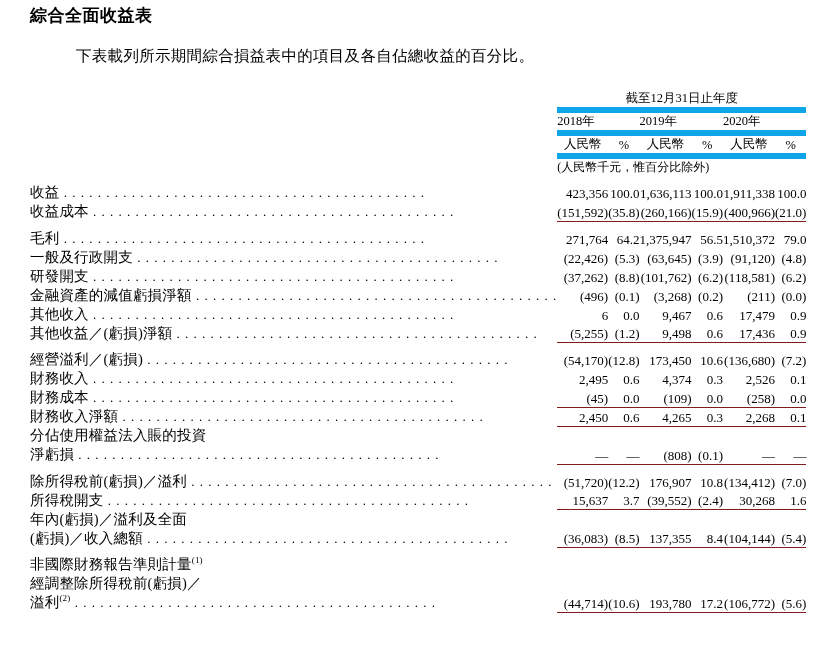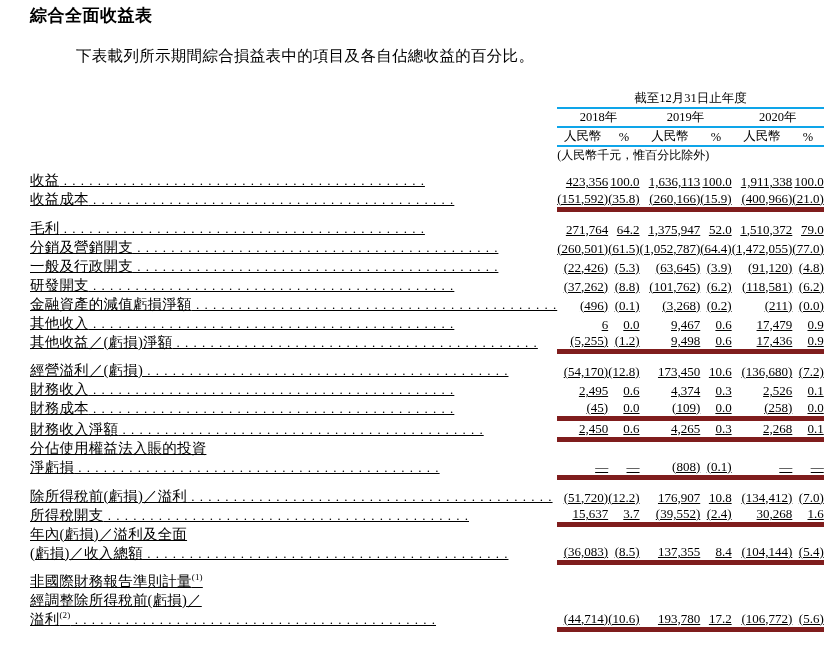--- a/index.html
+++ b/index.html
@@ -52,24 +52,24 @@
   .c-num   { width: 88px; }
   .c-pct   { width: 78px; }
 
   .num, .pct {
     text-align: right;
     padding-right: 6px;
     font-family: "Liberation Serif", "DejaVu Serif", serif;
     white-space: nowrap;
   }
   .bold { font-weight: bold; margin-left: 32px; }
-  .row-h { height: 19px; text-decoration: underline; }
+  .row-h { height: 19px; }
 
   .hdr-year-group {
-    text-align: center;
+    text-align: left;
     font-size: 12.5px;
     padding-bottom: 3px;
   }
   .hdr-top {
     text-align: center;
     font-size: 12.5px;
     padding-bottom: 4px;
   }
 
   .label {
@@ -86,22 +86,22 @@
   .sub {
     font-size: 9px;
     vertical-align: super;
   }
   .unitnote {
     text-align: left;
     font-size: 12px;
     padding-top: 2px;
     padding-bottom: 3px;
   }
-  .ul-line { border-bottom: 2px solid #0ea5e9; margin-left: 35px; }
-  .num-ul { border-bottom: 5px solid #7f1d1d; }
+  .ul-line { border-bottom: 6px solid #0ea5e9; margin-left: 35px; }
+  .num-ul { border-bottom: 1px solid #7f1d1d; }
   .indent2 { padding-left: 22px; }
 </style>
 </head>
 <body>
 
 <div class="page">
 
   <div class="doc-title">綜合全面收益表</div>
 
   <div class="intro">下表載列所示期間綜合損益表中的項目及各自佔總收益的百分比。</div>
@@ -170,32 +170,23 @@
           <td class="pct num-ul">(21.0)</td>
         </tr>
         <tr class="spacer-row">
           <td colspan="7"></td>
         </tr>
         <tr class="row-h">
           <td class="label bold"><span>毛利</span><span class="dots"> . . . . . . . . . . . . . . . . . . . . . . . . . . . . . . . . . . . . . . . . . . .</span></td>
           <td class="num bold">271,764</td>
           <td class="pct bold">64.2</td>
           <td class="num bold">1,375,947</td>
-          <td class="pct bold">52.0</td>
+          <td class="pct bold">56.5</td>
           <td class="num bold">1,510,372</td>
           <td class="pct bold">79.0</td>
-        </tr>
-        <tr class="row-h">
-          <td class="label"><span>分銷及營銷開支</span><span class="dots"> . . . . . . . . . . . . . . . . . . . . . . . . . . . . . . . . . . . . . . . . . . .</span></td>
-          <td class="num">(260,501)</td>
-          <td class="pct">(61.5)</td>
-          <td class="num">(1,052,787)</td>
-          <td class="pct">(64.4)</td>
-          <td class="num">(1,472,055)</td>
-          <td class="pct">(77.0)</td>
         </tr>
         <tr class="row-h">
           <td class="label"><span>一般及行政開支</span><span class="dots"> . . . . . . . . . . . . . . . . . . . . . . . . . . . . . . . . . . . . . . . . . . .</span></td>
           <td class="num">(22,426)</td>
           <td class="pct">(5.3)</td>
           <td class="num">(63,645)</td>
           <td class="pct">(3.9)</td>
           <td class="num">(91,120)</td>
           <td class="pct">(4.8)</td>
         </tr>

